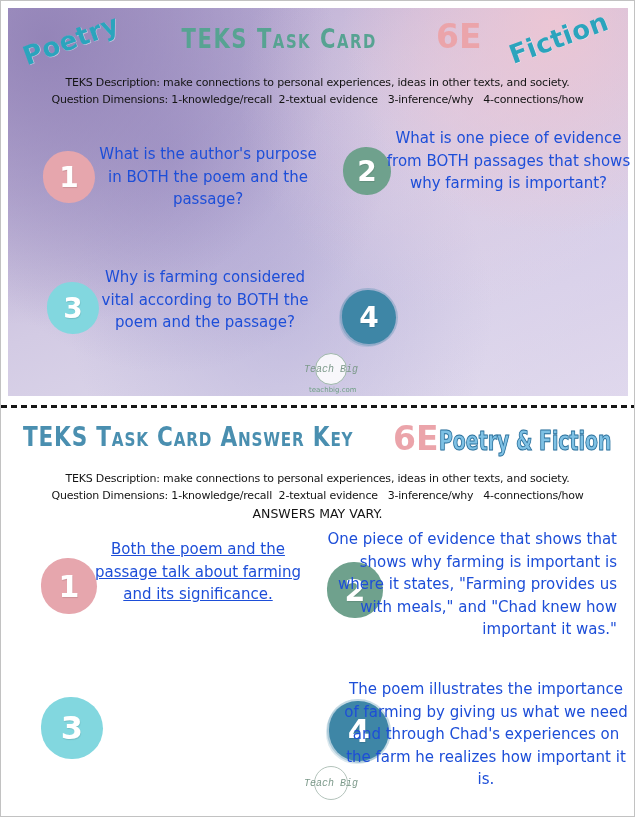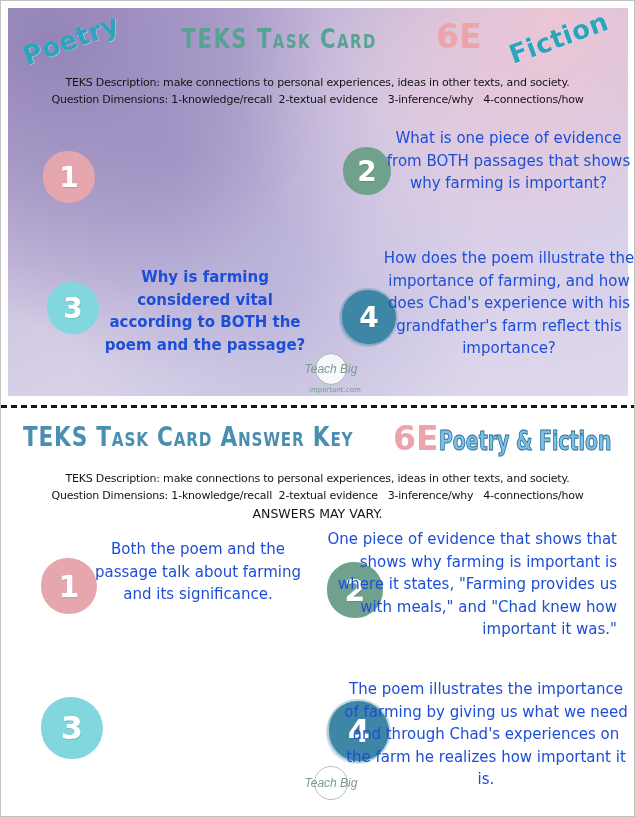--- a/index.html
+++ b/index.html
@@ -59,23 +59,23 @@
   .a1c { left:40px;  top:557px; width:56px; height:56px; font-size:30px; }
   .a2c { left:326px; top:561px; width:56px; height:56px; font-size:30px; }
   .a3c { left:40px;  top:696px; width:62px; height:62px; font-size:32px; }
   .a4c { left:328px; top:700px; width:60px; height:60px; font-size:32px; }
   
   .qtext {
     position:absolute; text-align:center; font-size:15px; line-height:1.5; color:#1d4ed8;
   }
   .q1t { left:96px;  top:142px; width:222px; }
   .q2t { left:385px; top:126px; width:245px; }
-  .q3t { left:95px;  top:265px; width:218px;font-weight:bold; }
+  .q3t { left:95px;  top:265px; width:218px; }
   .q4t { left:382px; top:246px; width:252px; }
-  .a1t { left:88px;  top:537px; width:218px; }
+  .a1t { left:88px;  top:537px; width:218px;text-decoration:underline; }
   .a2t { left:326px; top:527px; width:290px;text-align:right; }
   .a3t { left:84px;  top:662px; width:242px; }
   .a4t { left:339px; top:677px; width:292px; }
   
   .divider {
     position:absolute; left:0; right:0; top:404px; height:3px;
     background:repeating-linear-gradient(90deg,#161616 0 6px, transparent 6px 10px);
   }
   
   .ak-title {
@@ -92,21 +92,21 @@
   }
   .ak-desc { top:470px; }
   .ak-note { position:absolute; left:0; right:0; top:505px; text-align:center; font-size:12.5px; }
   
   .wm { position:absolute; text-align:center; }
   .wm-circle {
     width:30px; height:30px; border-radius:50%; border:1px solid #9fb8ab;
     background:rgba(255,255,255,0.85); margin:0 auto;
     display:flex; align-items:center; justify-content:center;
   }
-  .wm-script { font-family:Liberation Sans, sans-serif; font-style:italic; font-size:12px; color:#7d9a8b; white-space:nowrap; }
+  .wm-script { font-family:Liberation Mono, monospace; font-style:italic; font-size:10px; color:#7d9a8b; white-space:nowrap; }
   .wm-site { font-size:7px; color:#6f9f85; margin-top:1px; }
   .wm1 { left:308px; top:352px; width:44px; }
   .wm2 { left:310px; top:765px; width:40px; }
   .wm2 .wm-circle { width:32px; height:32px; border-color:#b3c3bb; }
 </style>
 </head>
 <body>
 
 <div class="page">
 
@@ -120,35 +120,35 @@
   </div>
 
   <div class="corner corner-right">Fiction</div>
 
   <div class="desc-block top-desc">
     <div class="line">TEKS Description: make connections to personal experiences, ideas in other texts, and society.</div>
     <div class="line">Question Dimensions: 1-knowledge/recall  2-textual evidence   3-inference/why   4-connections/how</div>
   </div>
 
   <div class="num-circle c-pink q1c">1</div>
+  <div class="qtext q1t">What is the author's purpose in BOTH the poem and the passage?</div>
 
   <div class="num-circle c-green q2c">2</div>
   <div class="qtext q2t">What is one piece of evidence from BOTH passages that shows why farming is important?</div>
 
   <div class="num-circle c-cyan q3c">3</div>
   <div class="qtext q3t">Why is farming considered vital according to BOTH the poem and the passage?</div>
 
   <div class="num-circle c-steel q4c">4</div>
-  <div class="qtext q4t">How does the poem illustrate the importance of farming, and how does Chad's experience with his grandfather's farm reflect this importance?</div>
 
   <div class="wm wm1">
     <div class="wm-circle">
       <span class="wm-script">Teach Big</span>
     </div>
-    <div class="wm-site">important.com</div>
+    <div class="wm-site">teachbig.com</div>
   </div>
 
   <div class="divider"></div>
 
   <div class="ak-title">TEKS Task Card Answer Key</div>
   <div class="ak-code">6E</div>
   <div class="ak-subtitle">Poetry &amp; Fiction</div>
 
   <div class="desc-block ak-desc">
     <div class="line">TEKS Description: make connections to personal experiences, ideas in other texts, and society.</div>

